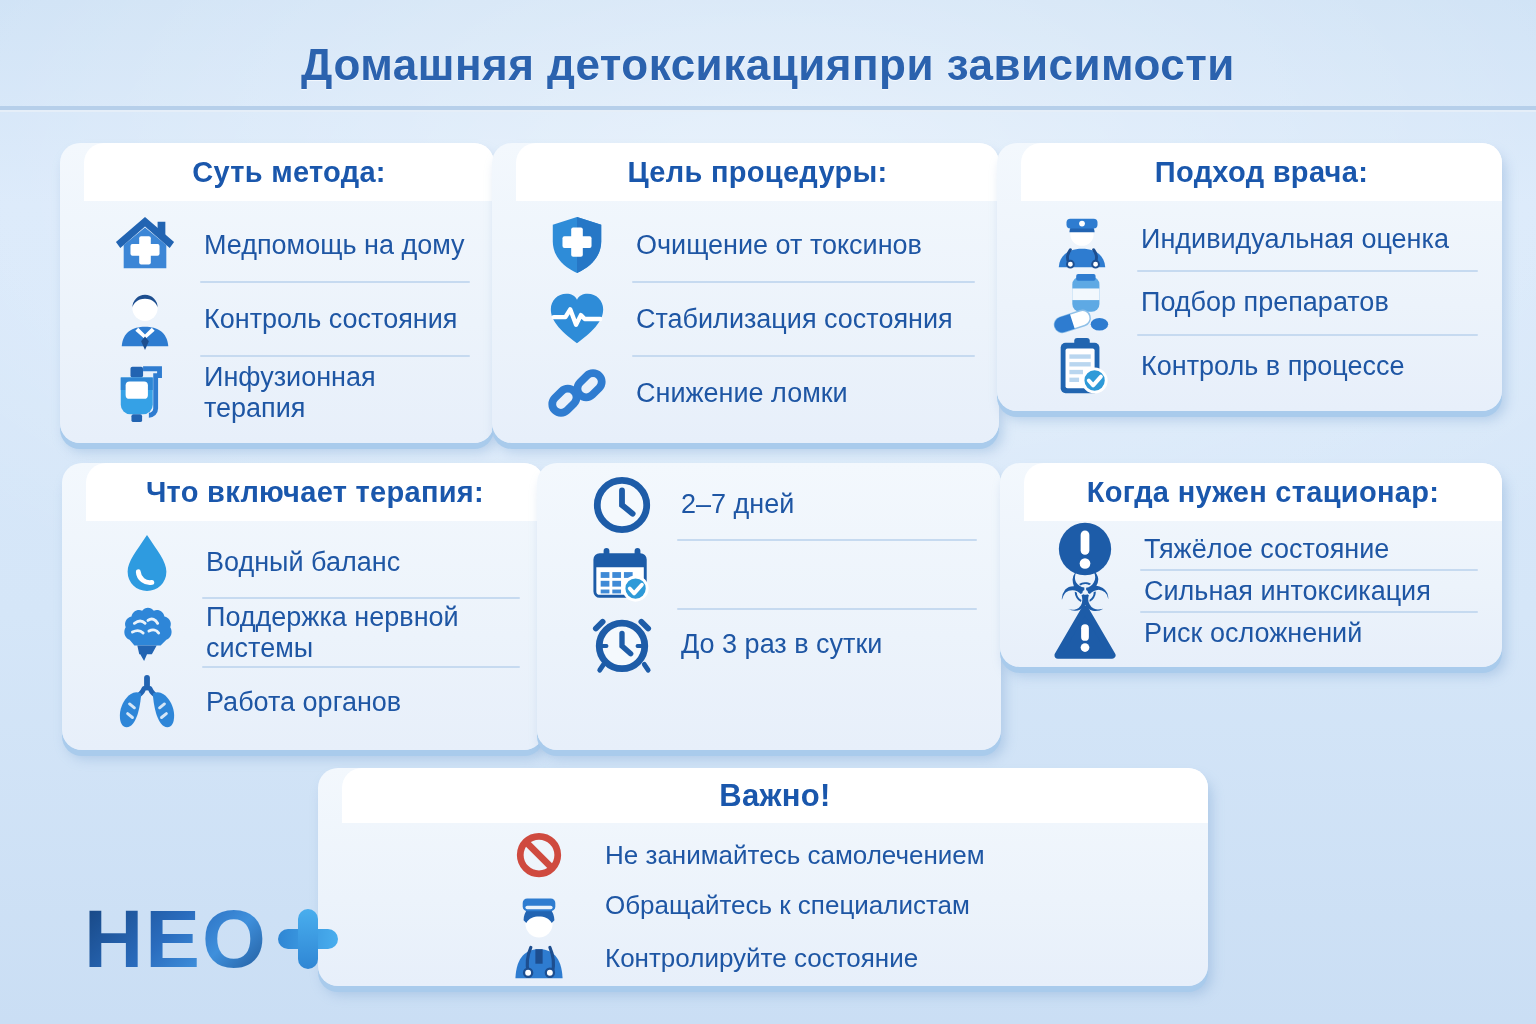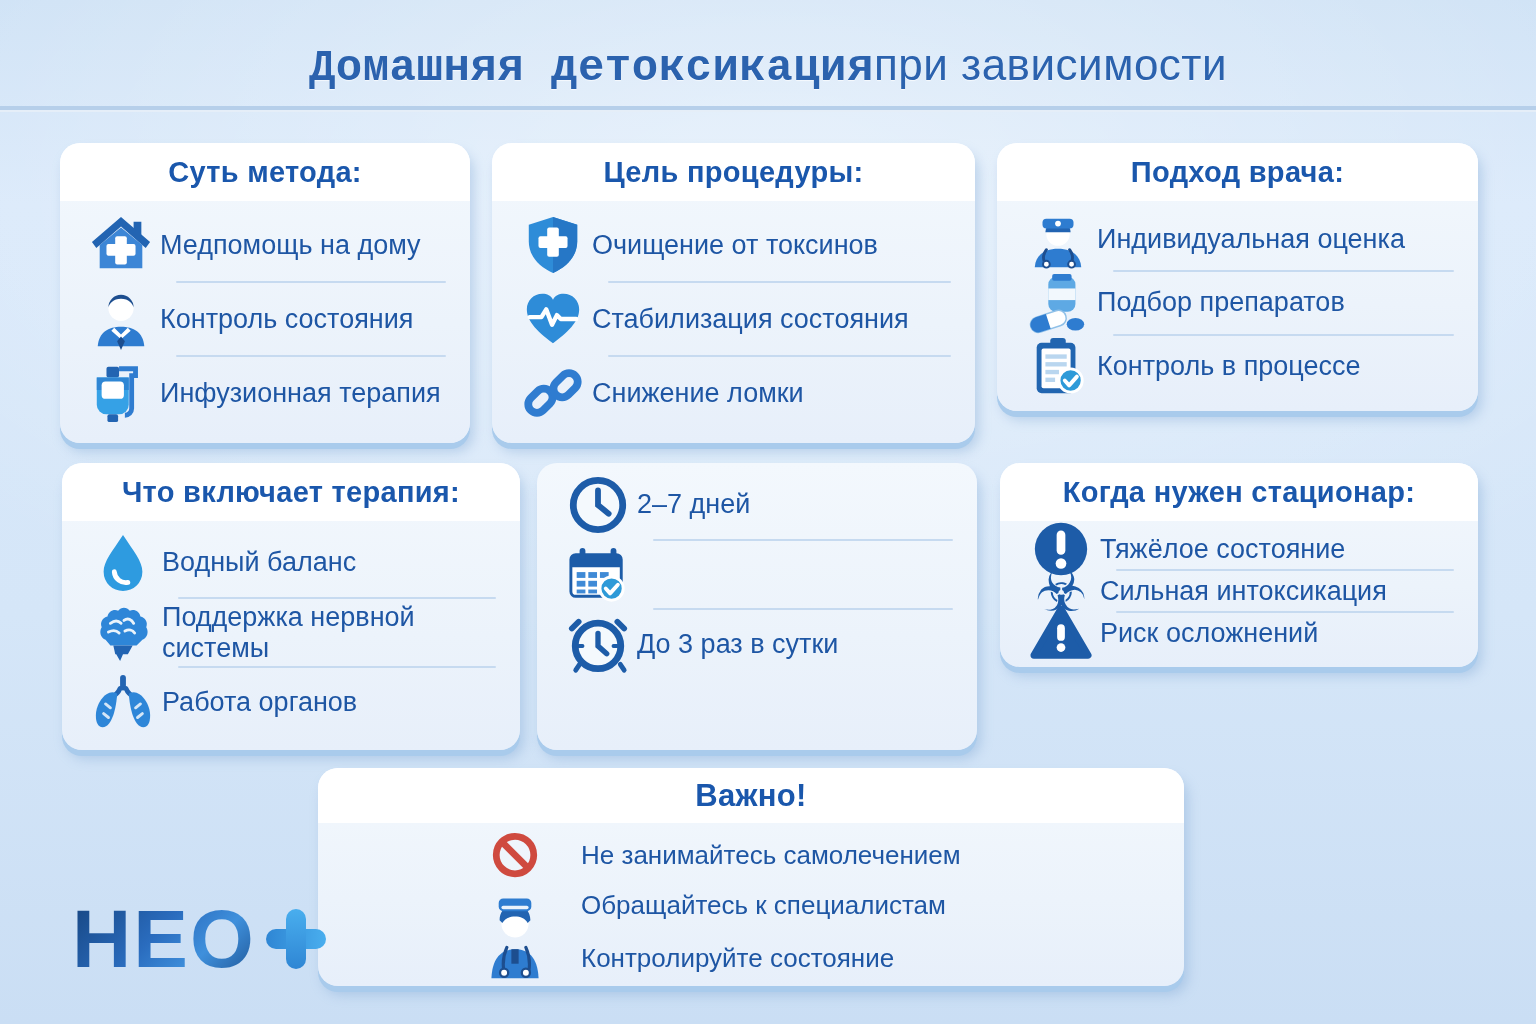--- a/index.html
+++ b/index.html
@@ -9,43 +9,44 @@
     background:
       radial-gradient(115% 80% at 50% 18%, rgba(255,255,255,.45) 0%, rgba(255,255,255,0) 60%),
       linear-gradient(180deg,#cde1f5 0%,#d8e8fa 20%,#d5e6f8 60%,#cadef4 100%);
   }
   
   .page-title{
     position:absolute;top:40px;left:0;width:100%;margin:0;
     text-align:center;font-size:44px;color:#2b62ae;letter-spacing:.5px;
     text-shadow:0 1px 1px rgba(255,255,255,.7);
   }
-  .t-bold{font-weight:bold;font-family:Liberation Mono, monospace;}
-  .t-reg{font-weight:normal;}
+  .t-bold{font-weight:bold;}
+  .t-reg{font-weight:bold;}
   .top-divider{
     position:absolute;top:106px;left:0;width:100%;height:4px;
     background:#b6cfea;border-bottom:2px solid rgba(255,255,255,.65);
   }
   
   .card{
     position:absolute;border-radius:20px;
     background:linear-gradient(180deg,#f3f8fd 0%,#ecf3fb 60%,#e7effa 100%);
     box-shadow:0 6px 0 #a9cbec, 4px 9px 12px rgba(125,165,210,.40);
+    padding-left:24px;
   }
   .card-title{
     height:58px;margin:0;background:#ffffff;border-radius:20px 20px 0 0;
     display:flex;align-items:center;justify-content:center;
     font-size:29px;font-weight:bold;color:#1a57ac;letter-spacing:.3px;
   }
   .card-body{
     box-sizing:border-box;height:calc(100% - 58px);
     display:flex;flex-direction:column;
     padding:8px 24px 14px 30px;
   }
-  .item{display:flex;align-items:center;gap:8px;flex:1;min-height:0;}
+  .item{display:flex;align-items:center;gap:28px;flex:1;min-height:0;}
   .icon{
     width:62px;height:62px;flex:0 0 62px;
     display:flex;align-items:center;justify-content:center;
   }
   .icon svg{width:100%;height:100%;display:block;}
   .glyph{font-family:"DejaVu Sans",sans-serif;font-size:58px;line-height:1;color:#1d5ca8;}
   .label{font-size:27px;color:#1e56a4;}
   .divider{height:2px;background:#c6daf0;margin-left:86px;flex:0 0 2px;border-radius:1px;}
   
   .imp-body{
@@ -54,21 +55,21 @@
     column-gap:37px;align-items:center;
     padding:8px 40px 14px 168px;
   }
   .imp-card .card-title{height:55px;font-size:31px;}
   .imp-icon{width:48px;height:48px;justify-self:center;}
   .imp-icon svg{width:100%;height:100%;display:block;}
   .imp-doctor{grid-row:2/4;width:58px;height:106px;justify-self:center;}
   .imp-doctor svg{width:100%;height:100%;display:block;}
   .imp-label{font-size:26px;color:#1e56a4;}
   
-  .logo{position:absolute;left:72px;top:898px;display:flex;align-items:center;}
+  .logo{position:absolute;left:84px;top:898px;display:flex;align-items:center;}
   .logo-text{
     font-size:82px;font-weight:bold;letter-spacing:2px;line-height:1;
     background:linear-gradient(135deg,#16447f 0%,#2a6cbe 45%,#3f90dc 70%,#1d5291 100%);
     -webkit-background-clip:text;background-clip:text;color:transparent;
   }
   .logo-plus{position:relative;width:60px;height:60px;margin-left:10px;}
   .logo-plus::before{
     content:"";position:absolute;left:0;top:20px;width:60px;height:20px;border-radius:10px;
     background:linear-gradient(90deg,#2f86d4,#49aeee);
   }

